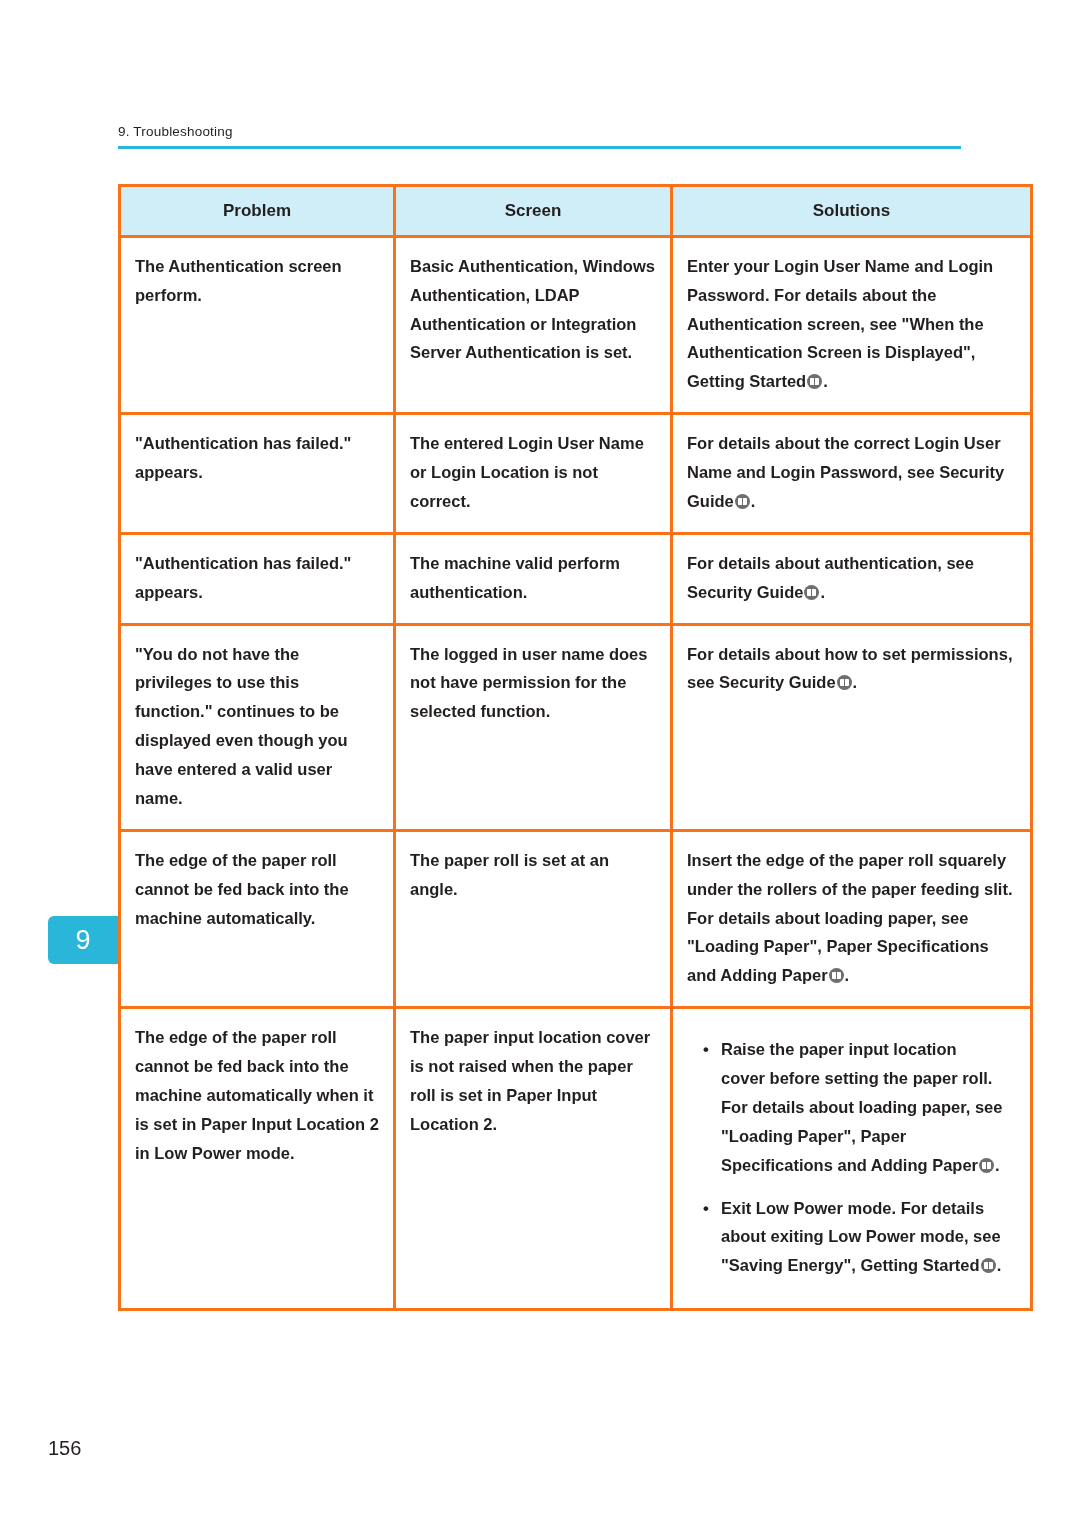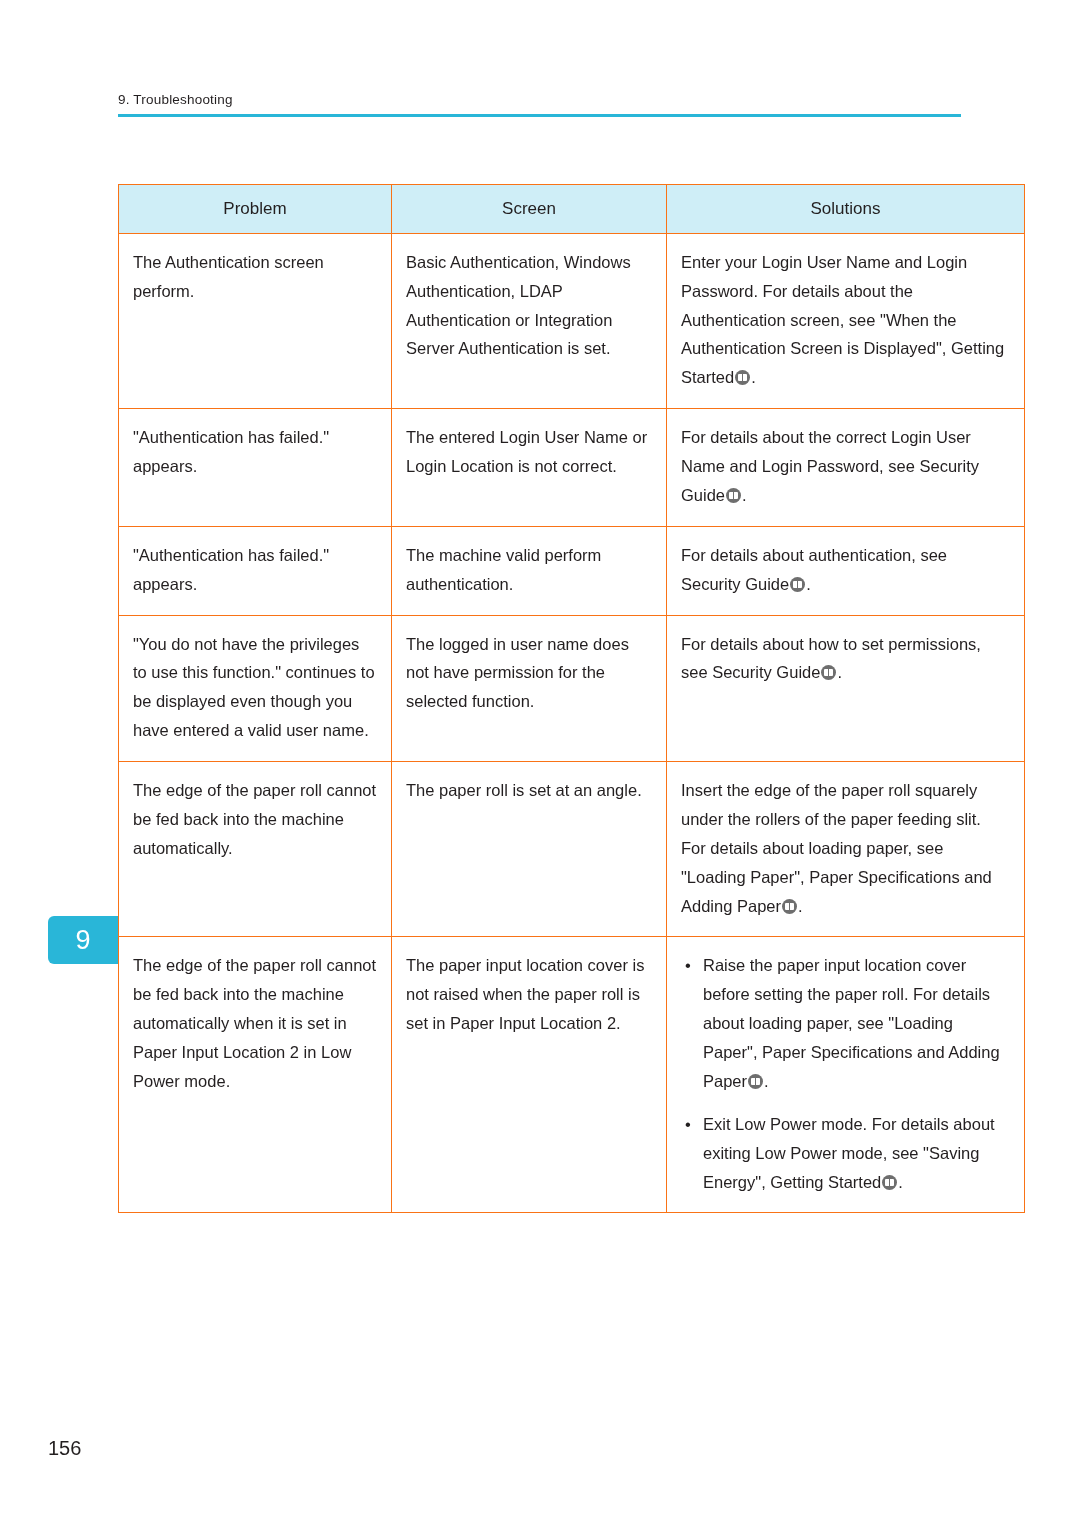--- a/index.html
+++ b/index.html
@@ -20,20 +20,21 @@
     position: absolute;
     left: 118px;
     top: 92px;
     width: 843px;
   }
   .header-text {
     font-size: 13.5px;
     color: #231f20;
     letter-spacing: 0.2px;
     padding-bottom: 7px;
+    margin-top: 32px;
   }
   .header-rule {
     height: 3px;
     background: #29b6d8;
     width: 843px;
   }
 
   
   .chapter-tab {
     position: absolute;
@@ -53,46 +54,46 @@
   
   .doc-table {
     position: absolute;
     left: 118px;
     top: 184px;
     width: 843px;
     border-collapse: collapse;
     table-layout: fixed;
   }
   .doc-table td, .doc-table th {
-    border: 1px solid #f97316;
+    border: 3px solid #f97316;
     vertical-align: top;
     padding: 14px 14px 16px 14px;
     font-size: 16.5px;
     line-height: 1.75;
-    font-weight: normal;
+    font-weight: bold;
   }
   .doc-table thead th {
     background: #cfeef7;
     text-align: center;
     padding: 12px 10px;
     font-size: 17px;
     color: #231f20;
     line-height: 1.4;
   }
   .col-problem { width: 252px; }
   .col-causes  { width: 254px; }
   .col-solutions { width: 337px; }
 
   .cell-text {
     white-space: pre-line;
   }
 
   
   ul.bullets {
-    margin: 0;
+    margin: 12px;
     padding: 0;
     list-style: none;
   }
   ul.bullets li {
     position: relative;
     padding-left: 22px;
     margin-bottom: 14px;
     white-space: pre-line;
   }
   ul.bullets li:last-child { margin-bottom: 0; }

